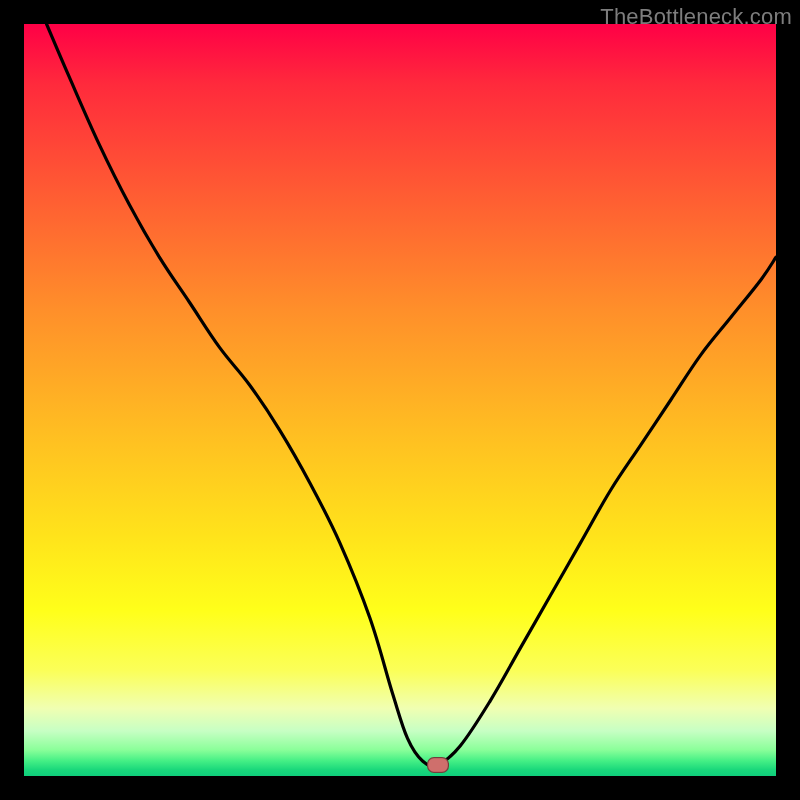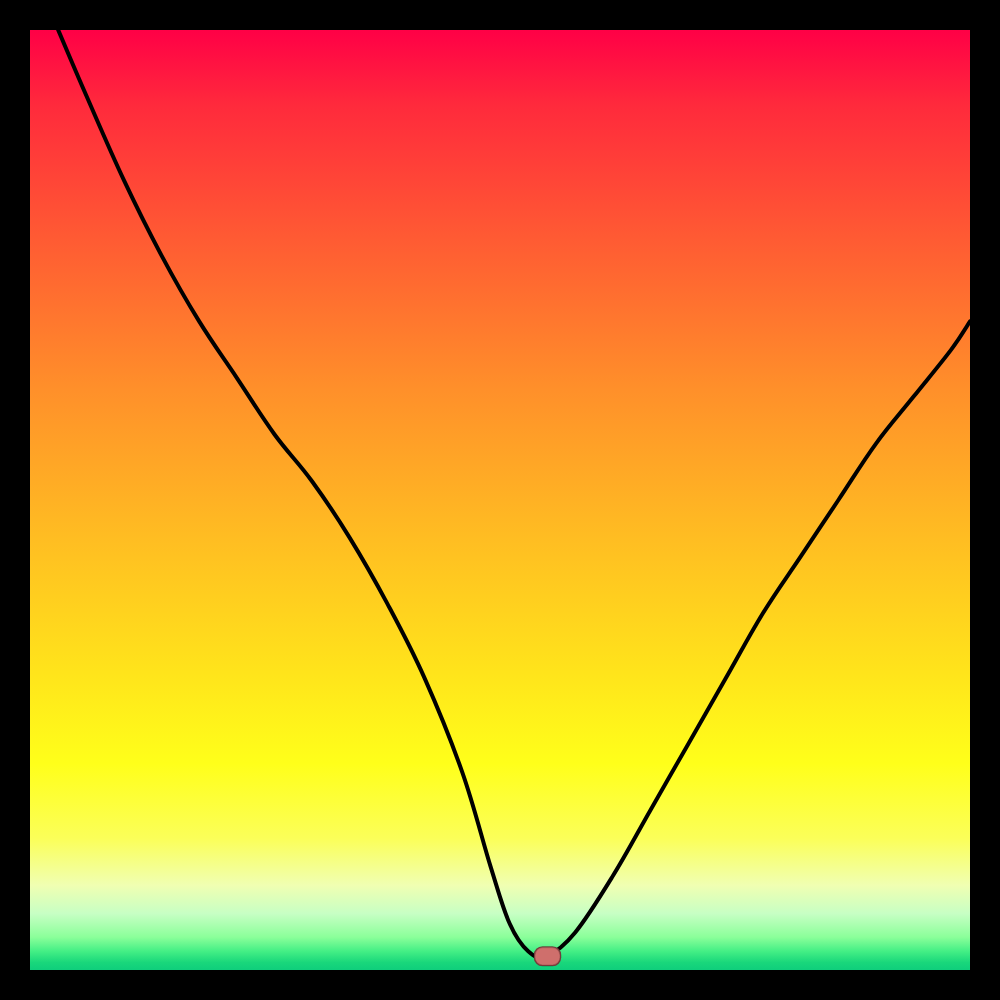--- a/index.html
+++ b/index.html
@@ -68,20 +68,21 @@
     background: #cf6f6c;
     border: 1px solid rgba(0,0,0,0.45);
     transform: translate(-50%, -50%);
     box-shadow: 0 0 0 0.5px rgba(0,0,0,0.15) inset;
   }
 </style>
 </head>
 <body>
 
 <div class="stage">
+  <div class="watermark">TheBottleneck.com</div>
 
   <div class="plot-area">
     <svg class="curve" viewBox="0 0 752 752" preserveAspectRatio="none">
       <path id="curve-path" fill="none" stroke="#000000" stroke-width="3.2" stroke-linecap="round" stroke-linejoin="round" d="M 22.56 0.00 C 26.62 9.48, 35.64 30.98, 45.12 52.64 C 54.60 74.30, 64.37 97.31, 75.20 120.32 C 86.03 143.33, 94.45 160.18, 105.28 180.48 C 116.11 200.78, 124.53 215.52, 135.36 233.12 C 146.19 250.72, 154.61 262.00, 165.44 278.24 C 176.27 294.48, 184.69 308.47, 195.52 323.36 C 206.35 338.25, 214.77 346.07, 225.60 360.96 C 236.43 375.85, 244.85 388.48, 255.68 406.08 C 266.51 423.68, 274.93 438.42, 285.76 458.72 C 296.59 479.02, 305.01 494.52, 315.84 518.88 C 326.67 543.24, 336.44 567.01, 345.92 594.08 C 355.40 621.15, 361.71 647.62, 368.48 669.28 C 375.25 690.94, 378.11 702.22, 383.52 714.40 C 388.93 726.58, 393.15 732.22, 398.56 736.96 C 403.97 741.70, 406.83 743.43, 413.60 740.72 C 420.37 738.01, 426.68 733.43, 436.16 721.92 C 445.64 710.41, 455.41 694.40, 466.24 676.80 C 477.07 659.20, 485.49 643.11, 496.32 624.16 C 507.15 605.21, 515.57 590.47, 526.40 571.52 C 537.23 552.57, 545.65 537.83, 556.48 518.88 C 567.31 499.93, 575.73 483.84, 586.56 466.24 C 597.39 448.64, 605.81 437.36, 616.64 421.12 C 627.47 404.88, 635.89 392.24, 646.72 376.00 C 657.55 359.76, 665.97 345.77, 676.80 330.88 C 687.63 315.99, 696.05 306.82, 706.88 293.28 C 717.71 279.74, 728.84 266.51, 736.96 255.68 C 745.08 244.85, 749.29 237.18, 752.00 233.12"></path>
     </svg>
     <div id="marker" class="marker" style="left: 413.6px; top: 740.72px; background: rgb(207, 111, 108);"></div>
   </div>
 </div>
 
 </body></html>

